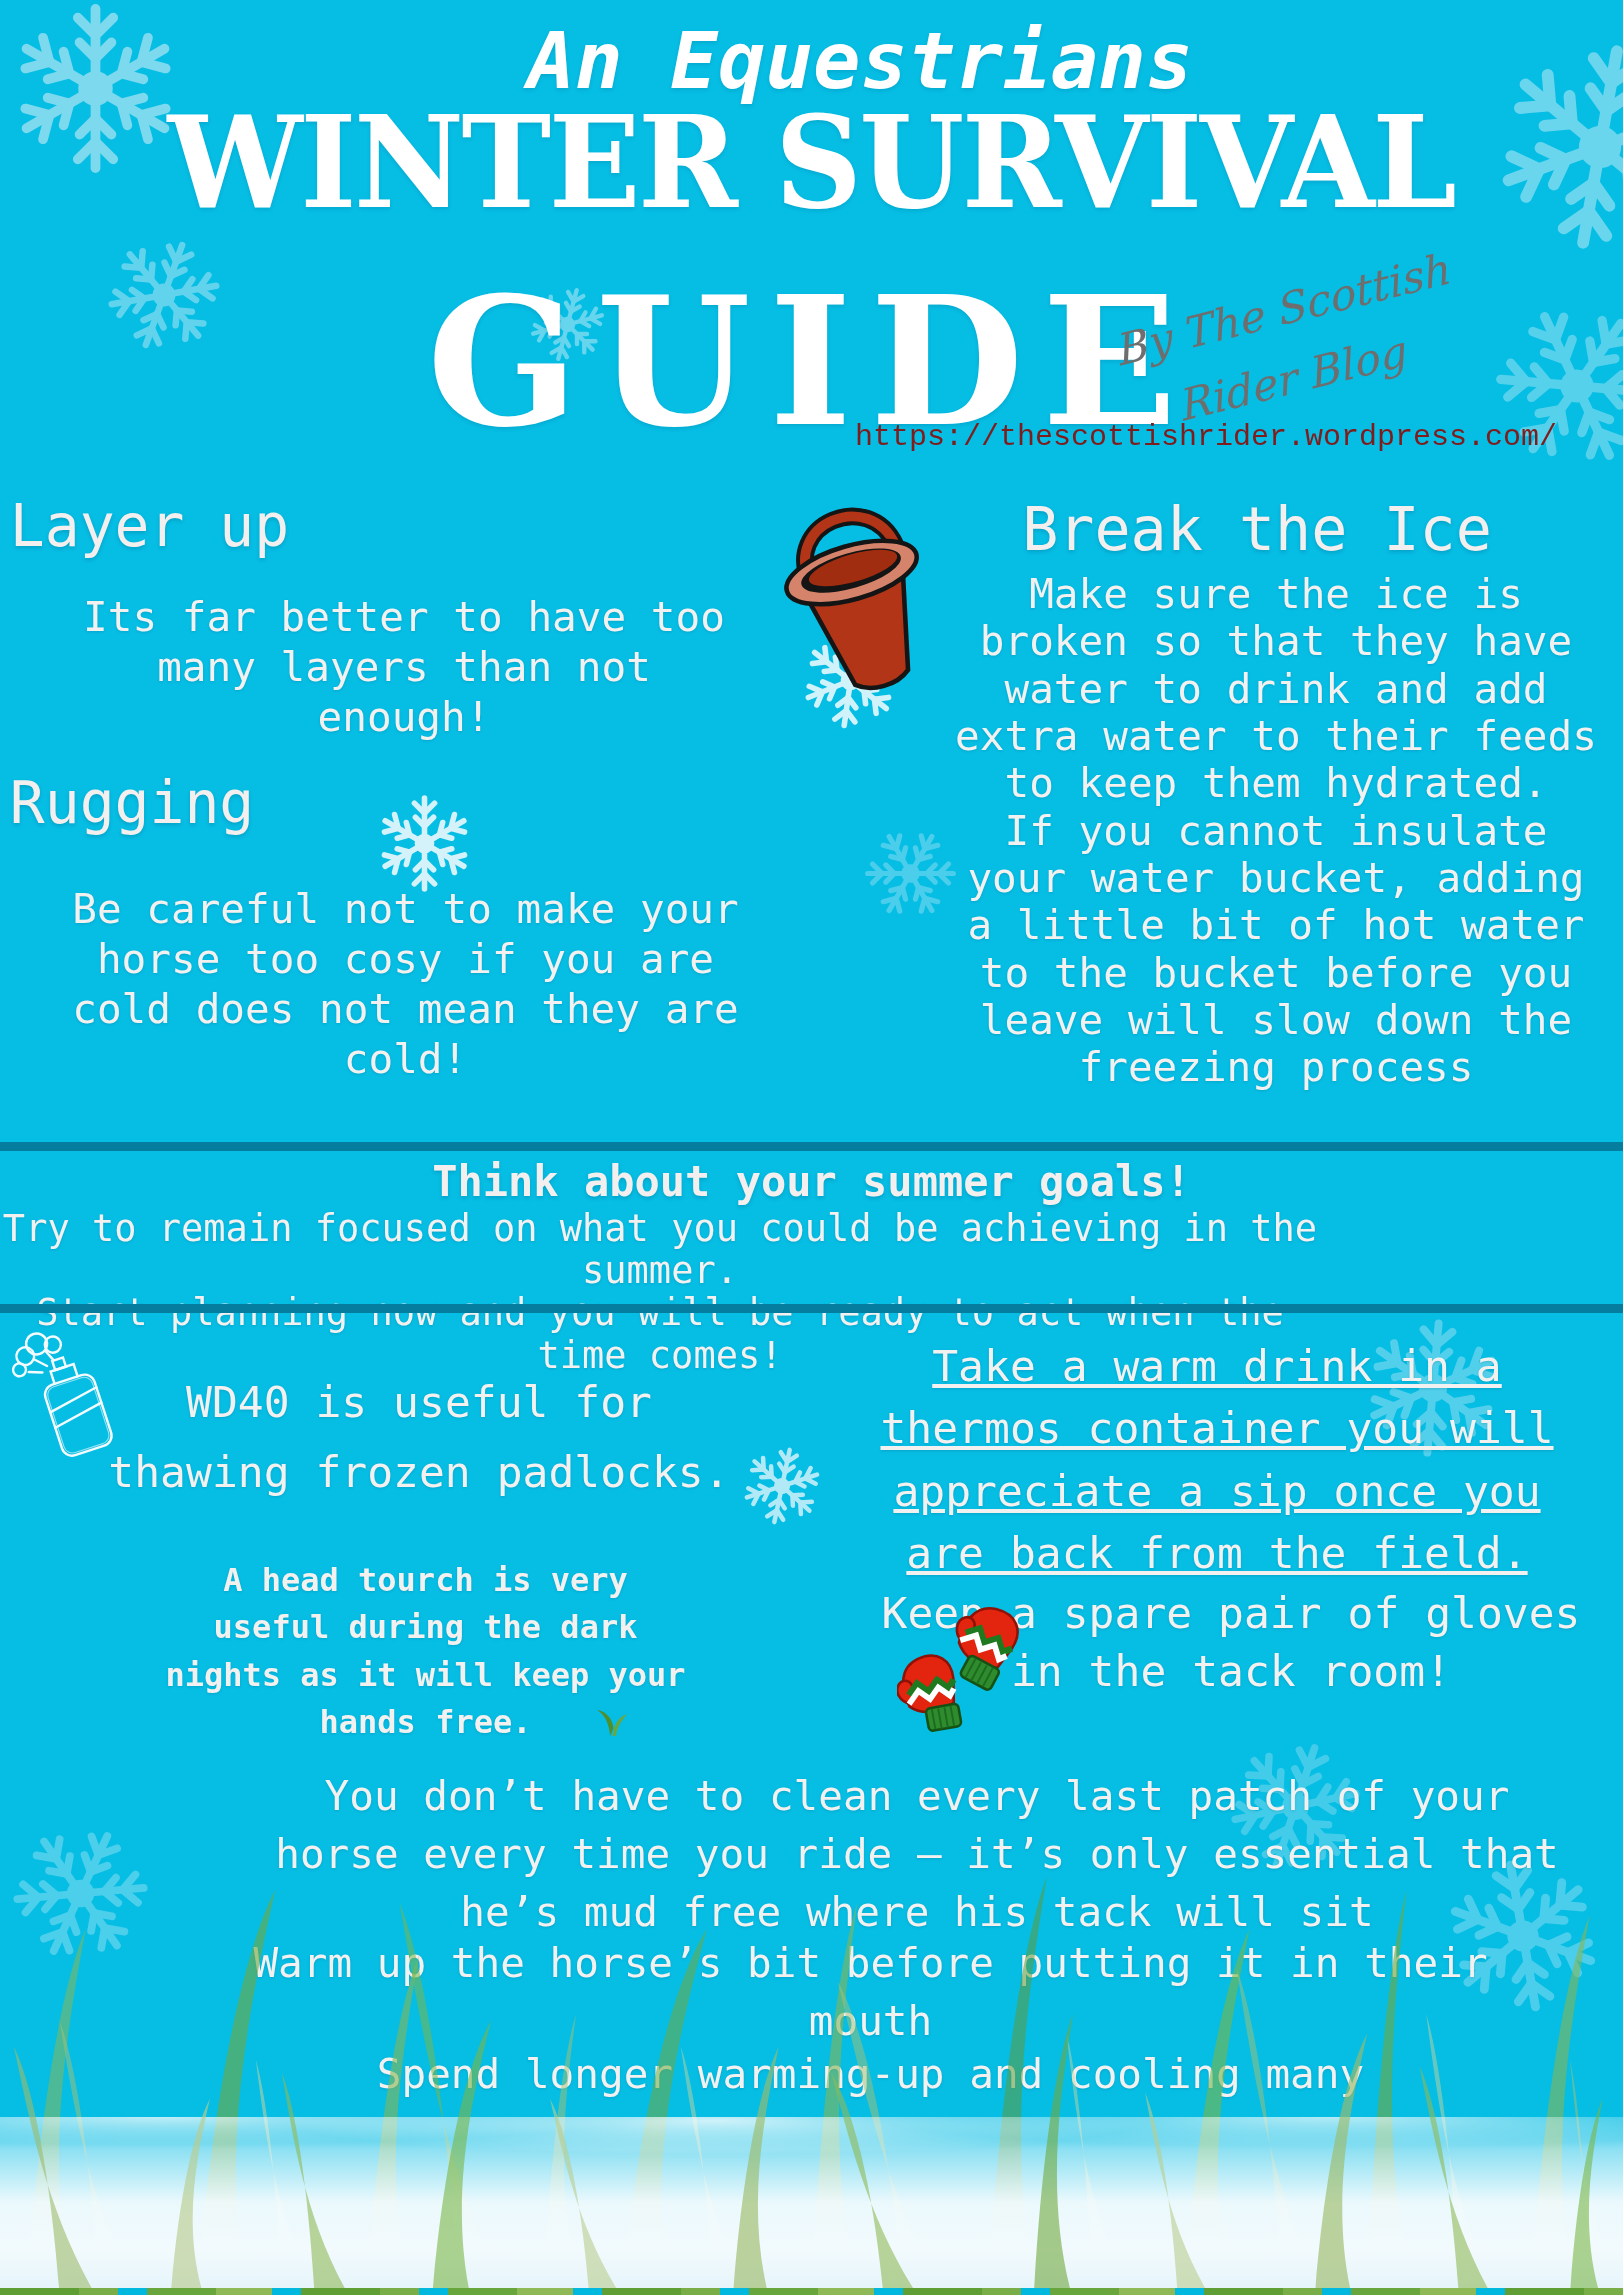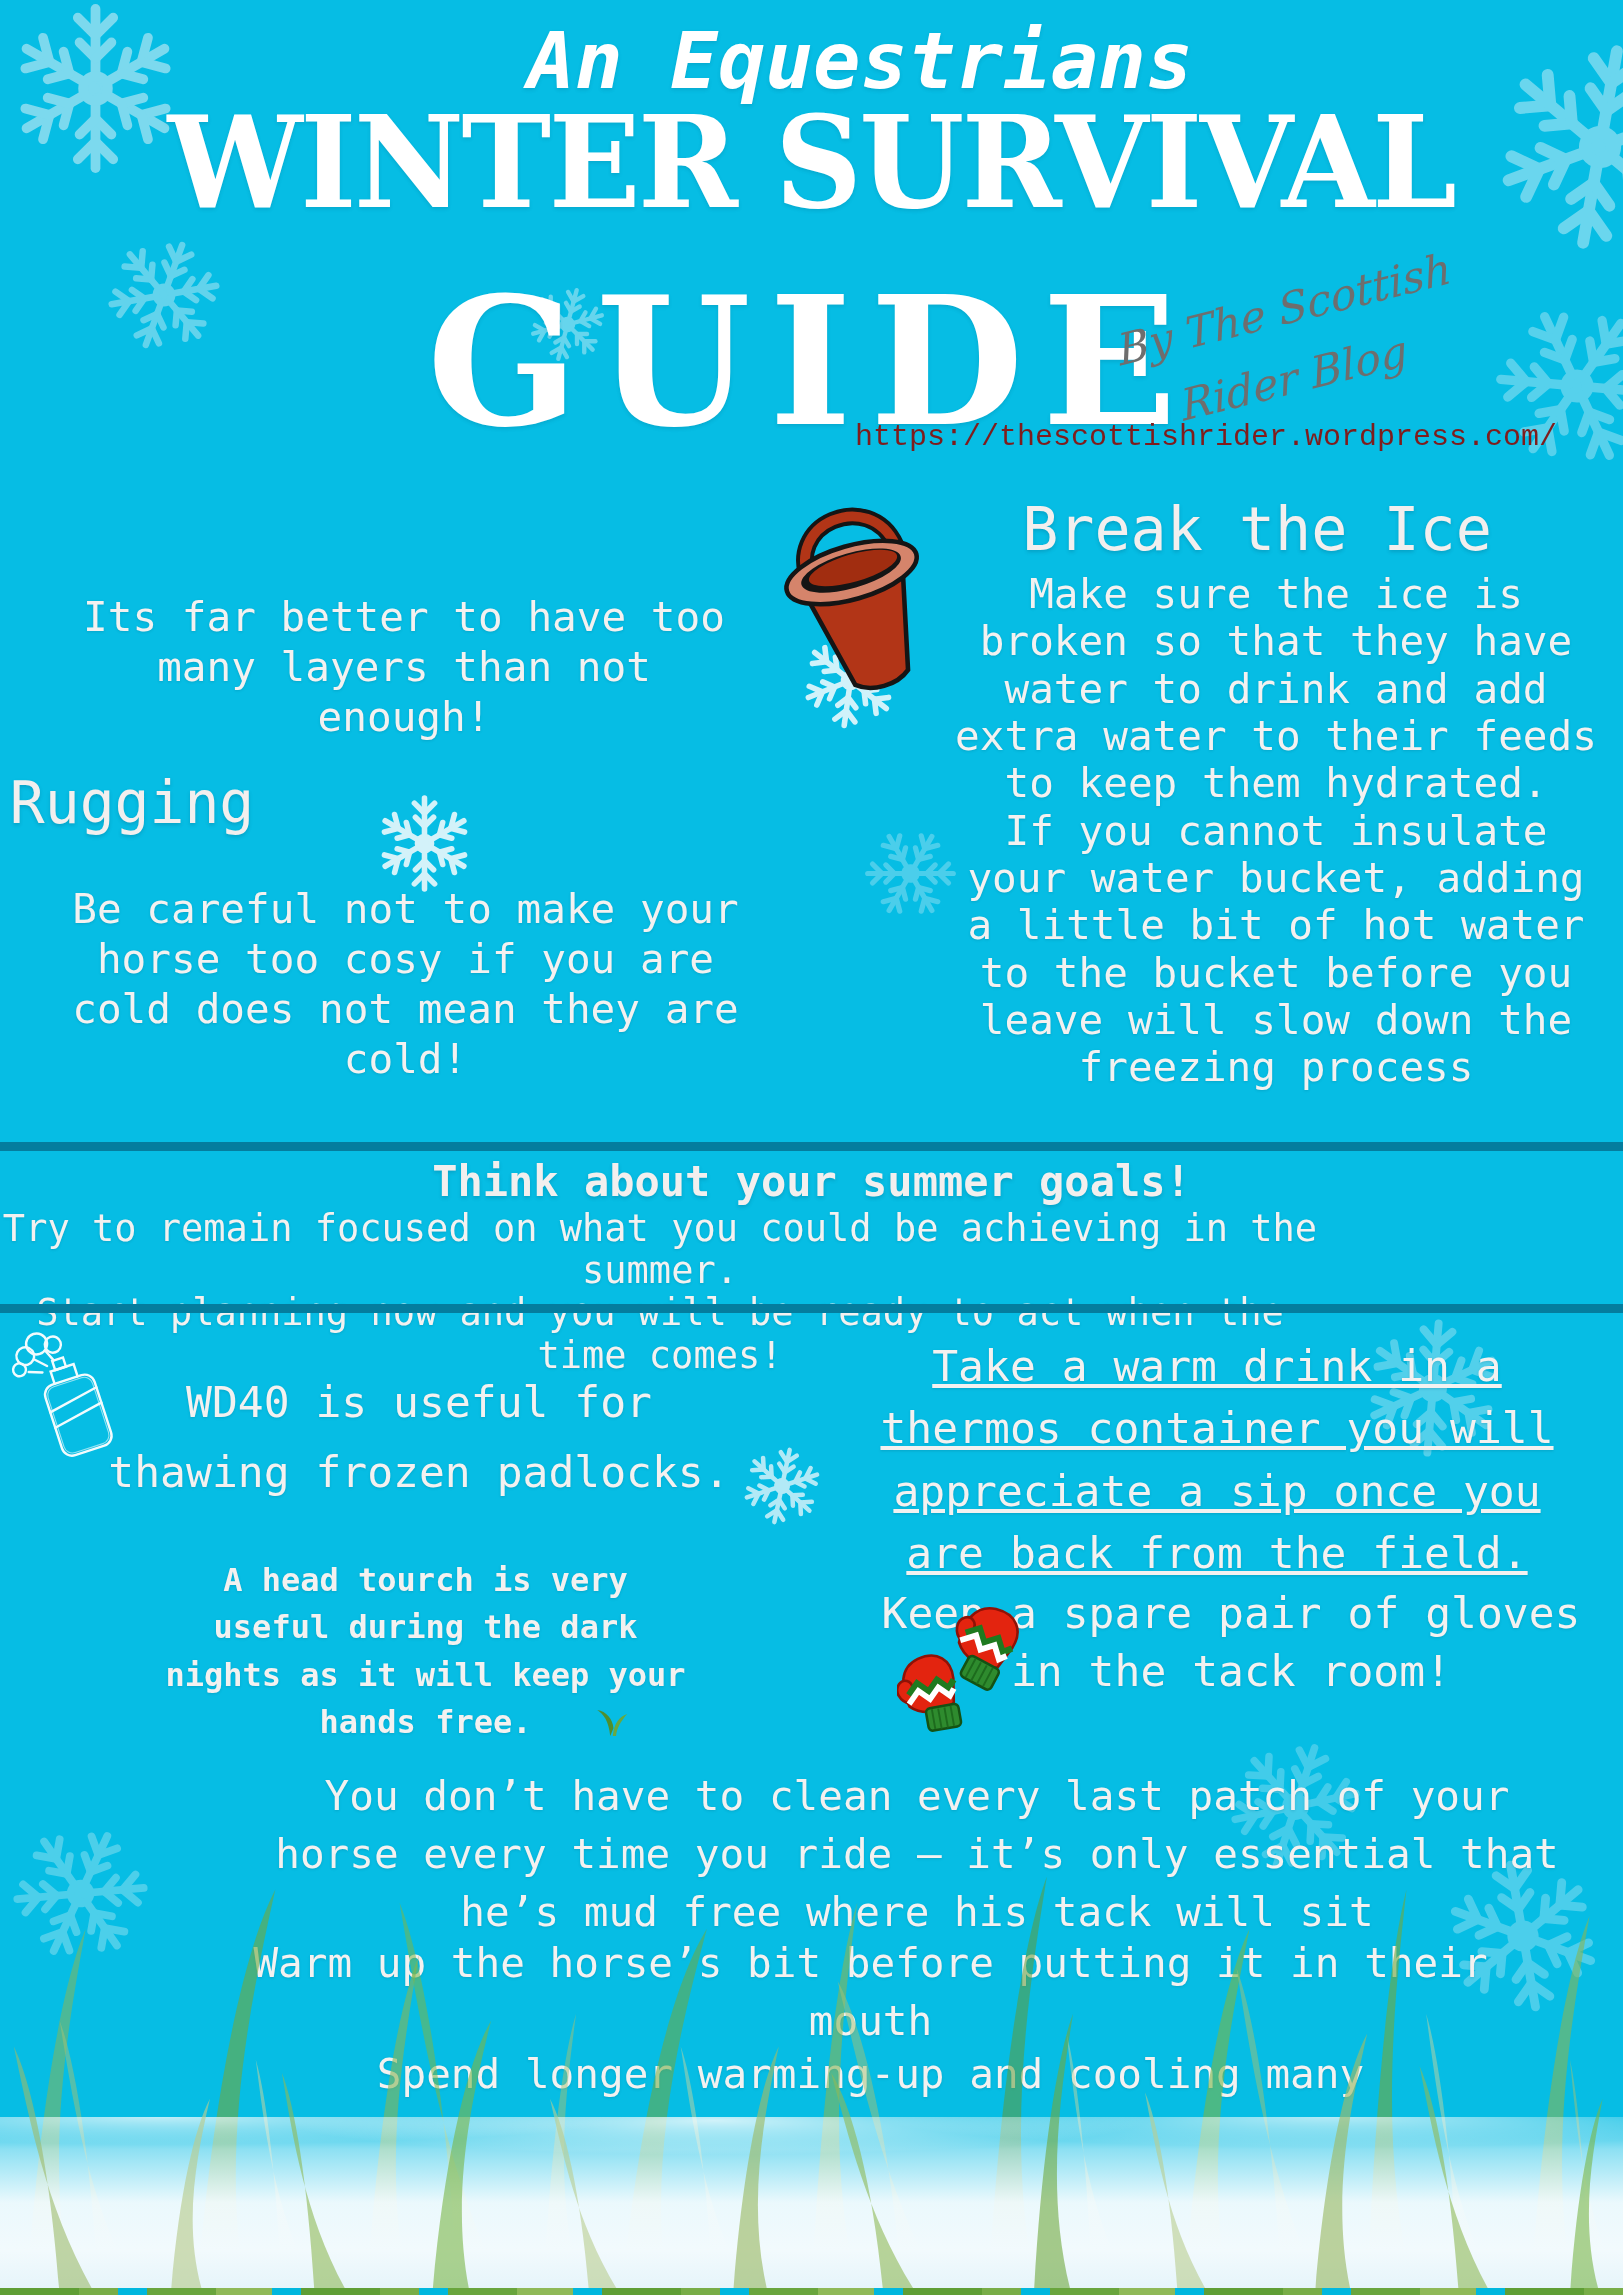--- a/index.html
+++ b/index.html
@@ -699,20 +699,21 @@
 
   <div class="abs stencil" style="left:65px; top:98px; width:1492px; font-size:128px; line-height:1; letter-spacing:-2.6px; transform:scaleX(.94);">WINTER SURVIVAL</div>
 
   <div class="abs stencil" style="left:65px; top:274px; width:1492px; font-size:177px; line-height:1; letter-spacing:18.3px;">GUIDE</div>
 
   <div class="abs url" style="left:65px; top:420px; width:1492px; font-size:30px;">https://thescottishrider.wordpress.com/</div>
 
   <div class="abs byline" style="left:1106px; top:275px; width:367px; font-size:43px;">By The Scottish
 Rider Blog</div>
 
+  <div class="abs heading mono" style="left:9.8px; top:492px; font-size:58px;">Layer up</div>
   <div class="abs body-text mono" style="left:39px; top:592px; width:730px; font-size:41px; line-height:1.22;">Its far better to have too
 many layers than not
 enough!</div>
 
   <div class="abs heading mono" style="left:9.8px; top:769px; font-size:58px;">Rugging</div>
   <div class="abs body-text mono" style="left:13px; top:884px; width:785px; font-size:41px; line-height:1.22;">Be careful not to make your
 horse too cosy if you are
 cold does not mean they are
 cold!</div>
 

